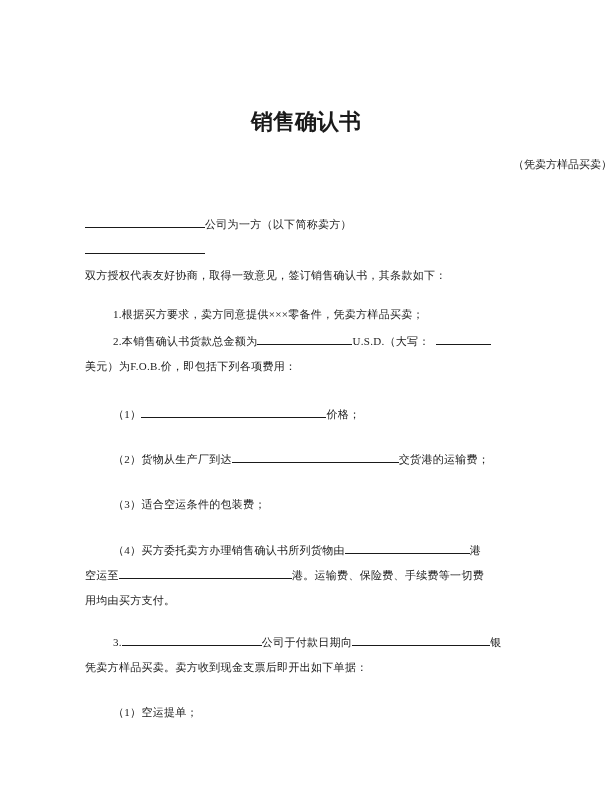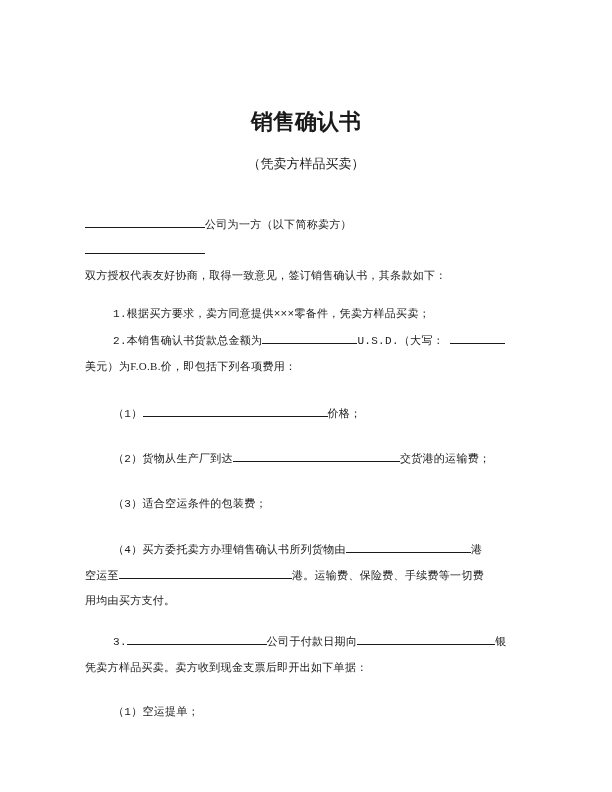--- a/index.html
+++ b/index.html
@@ -22,40 +22,40 @@
     text-align: center;
     font-size: 22px;
     font-weight: bold;
     line-height: 28px;
   }
   .doc-subtitle {
     position: absolute;
     top: 113px;
     left: 0;
     width: 612px;
-    text-align: center;
-    font-size: 13px;
+    text-align: right;
+    font-size: 11px;
     line-height: 22px;
   }
   .doc-body {
     position: absolute;
     left: 85px;
     top: 0;
     width: 440px;
   }
   .line {
     position: absolute;
     left: 0;
     width: 440px;
     font-size: 11px;
     line-height: 25px;
     white-space: nowrap;
     letter-spacing: 0.3px;
   }
-  .indent { padding-left: 28px; font-family: Liberation Mono, monospace; }
+  .indent { padding-left: 28px; }
   .blank {
     display: inline-block;
     height: 13px;
     border-bottom: 1px solid #1a1a1a;
     vertical-align: baseline;
   }
   .w120 { width: 120px; }
   .w95  { width: 95px; }
   .w55  { width: 55px; margin-left: 6px; }
   .w185 { width: 185px; }

